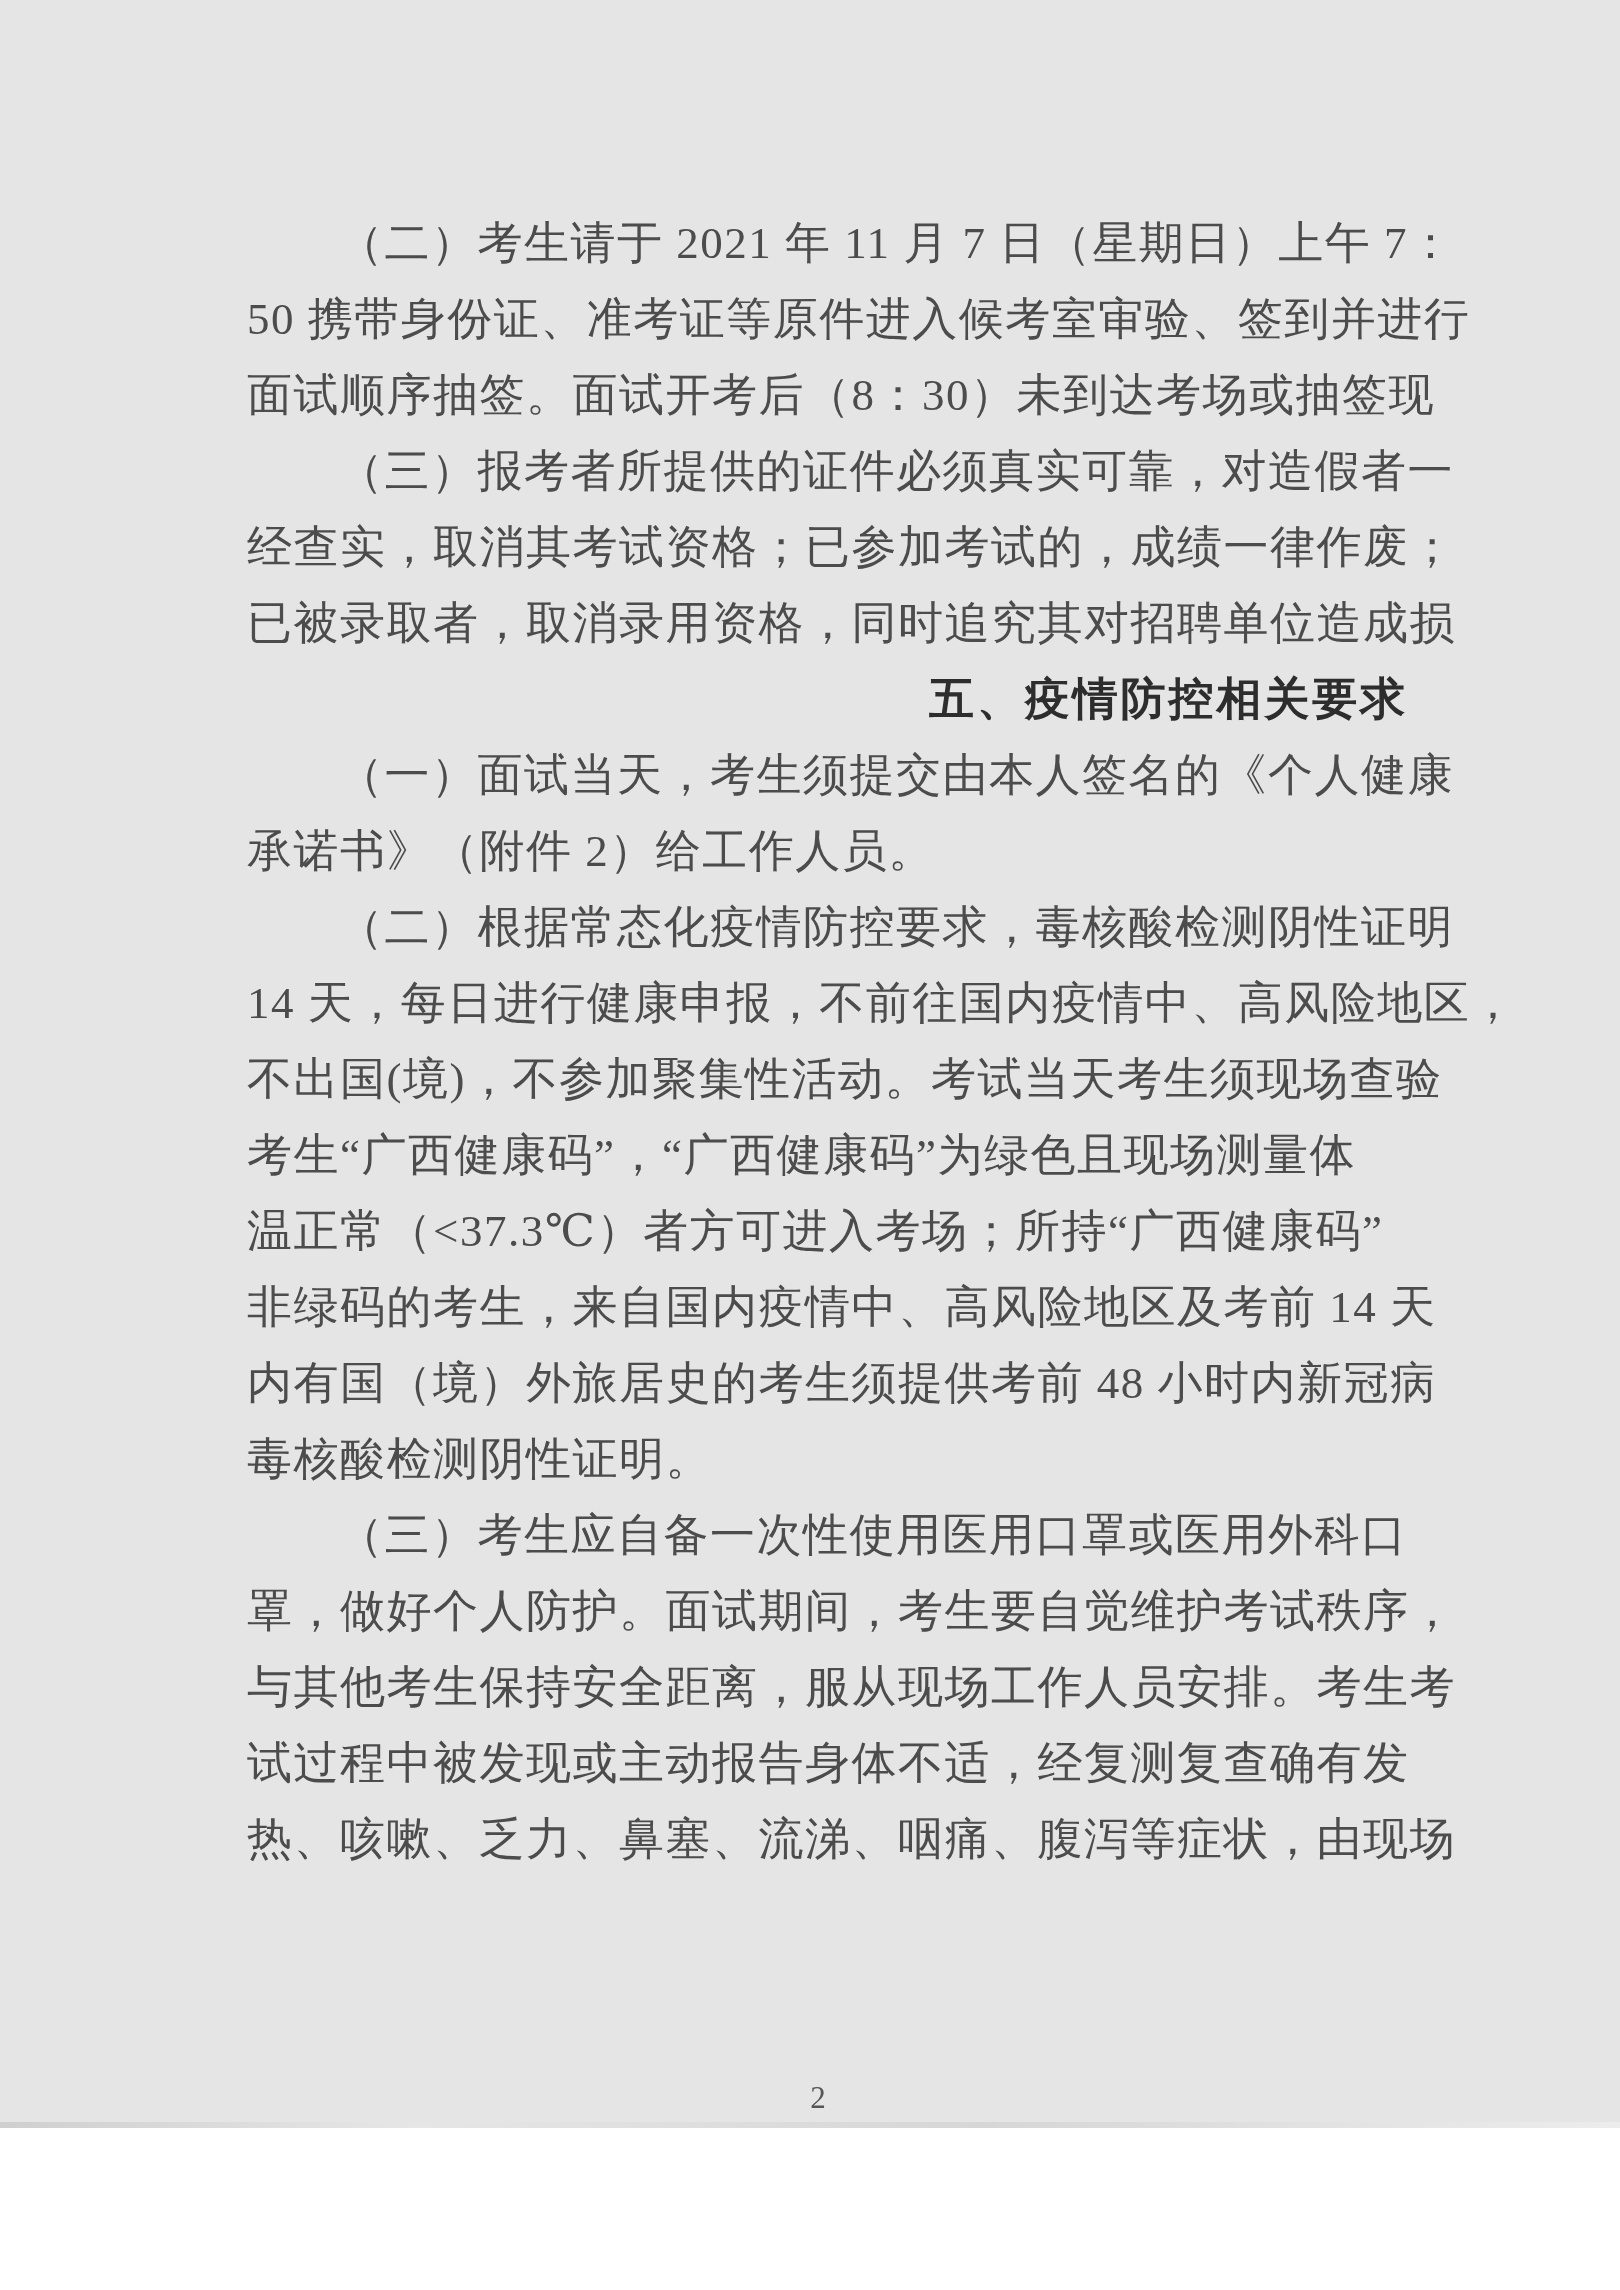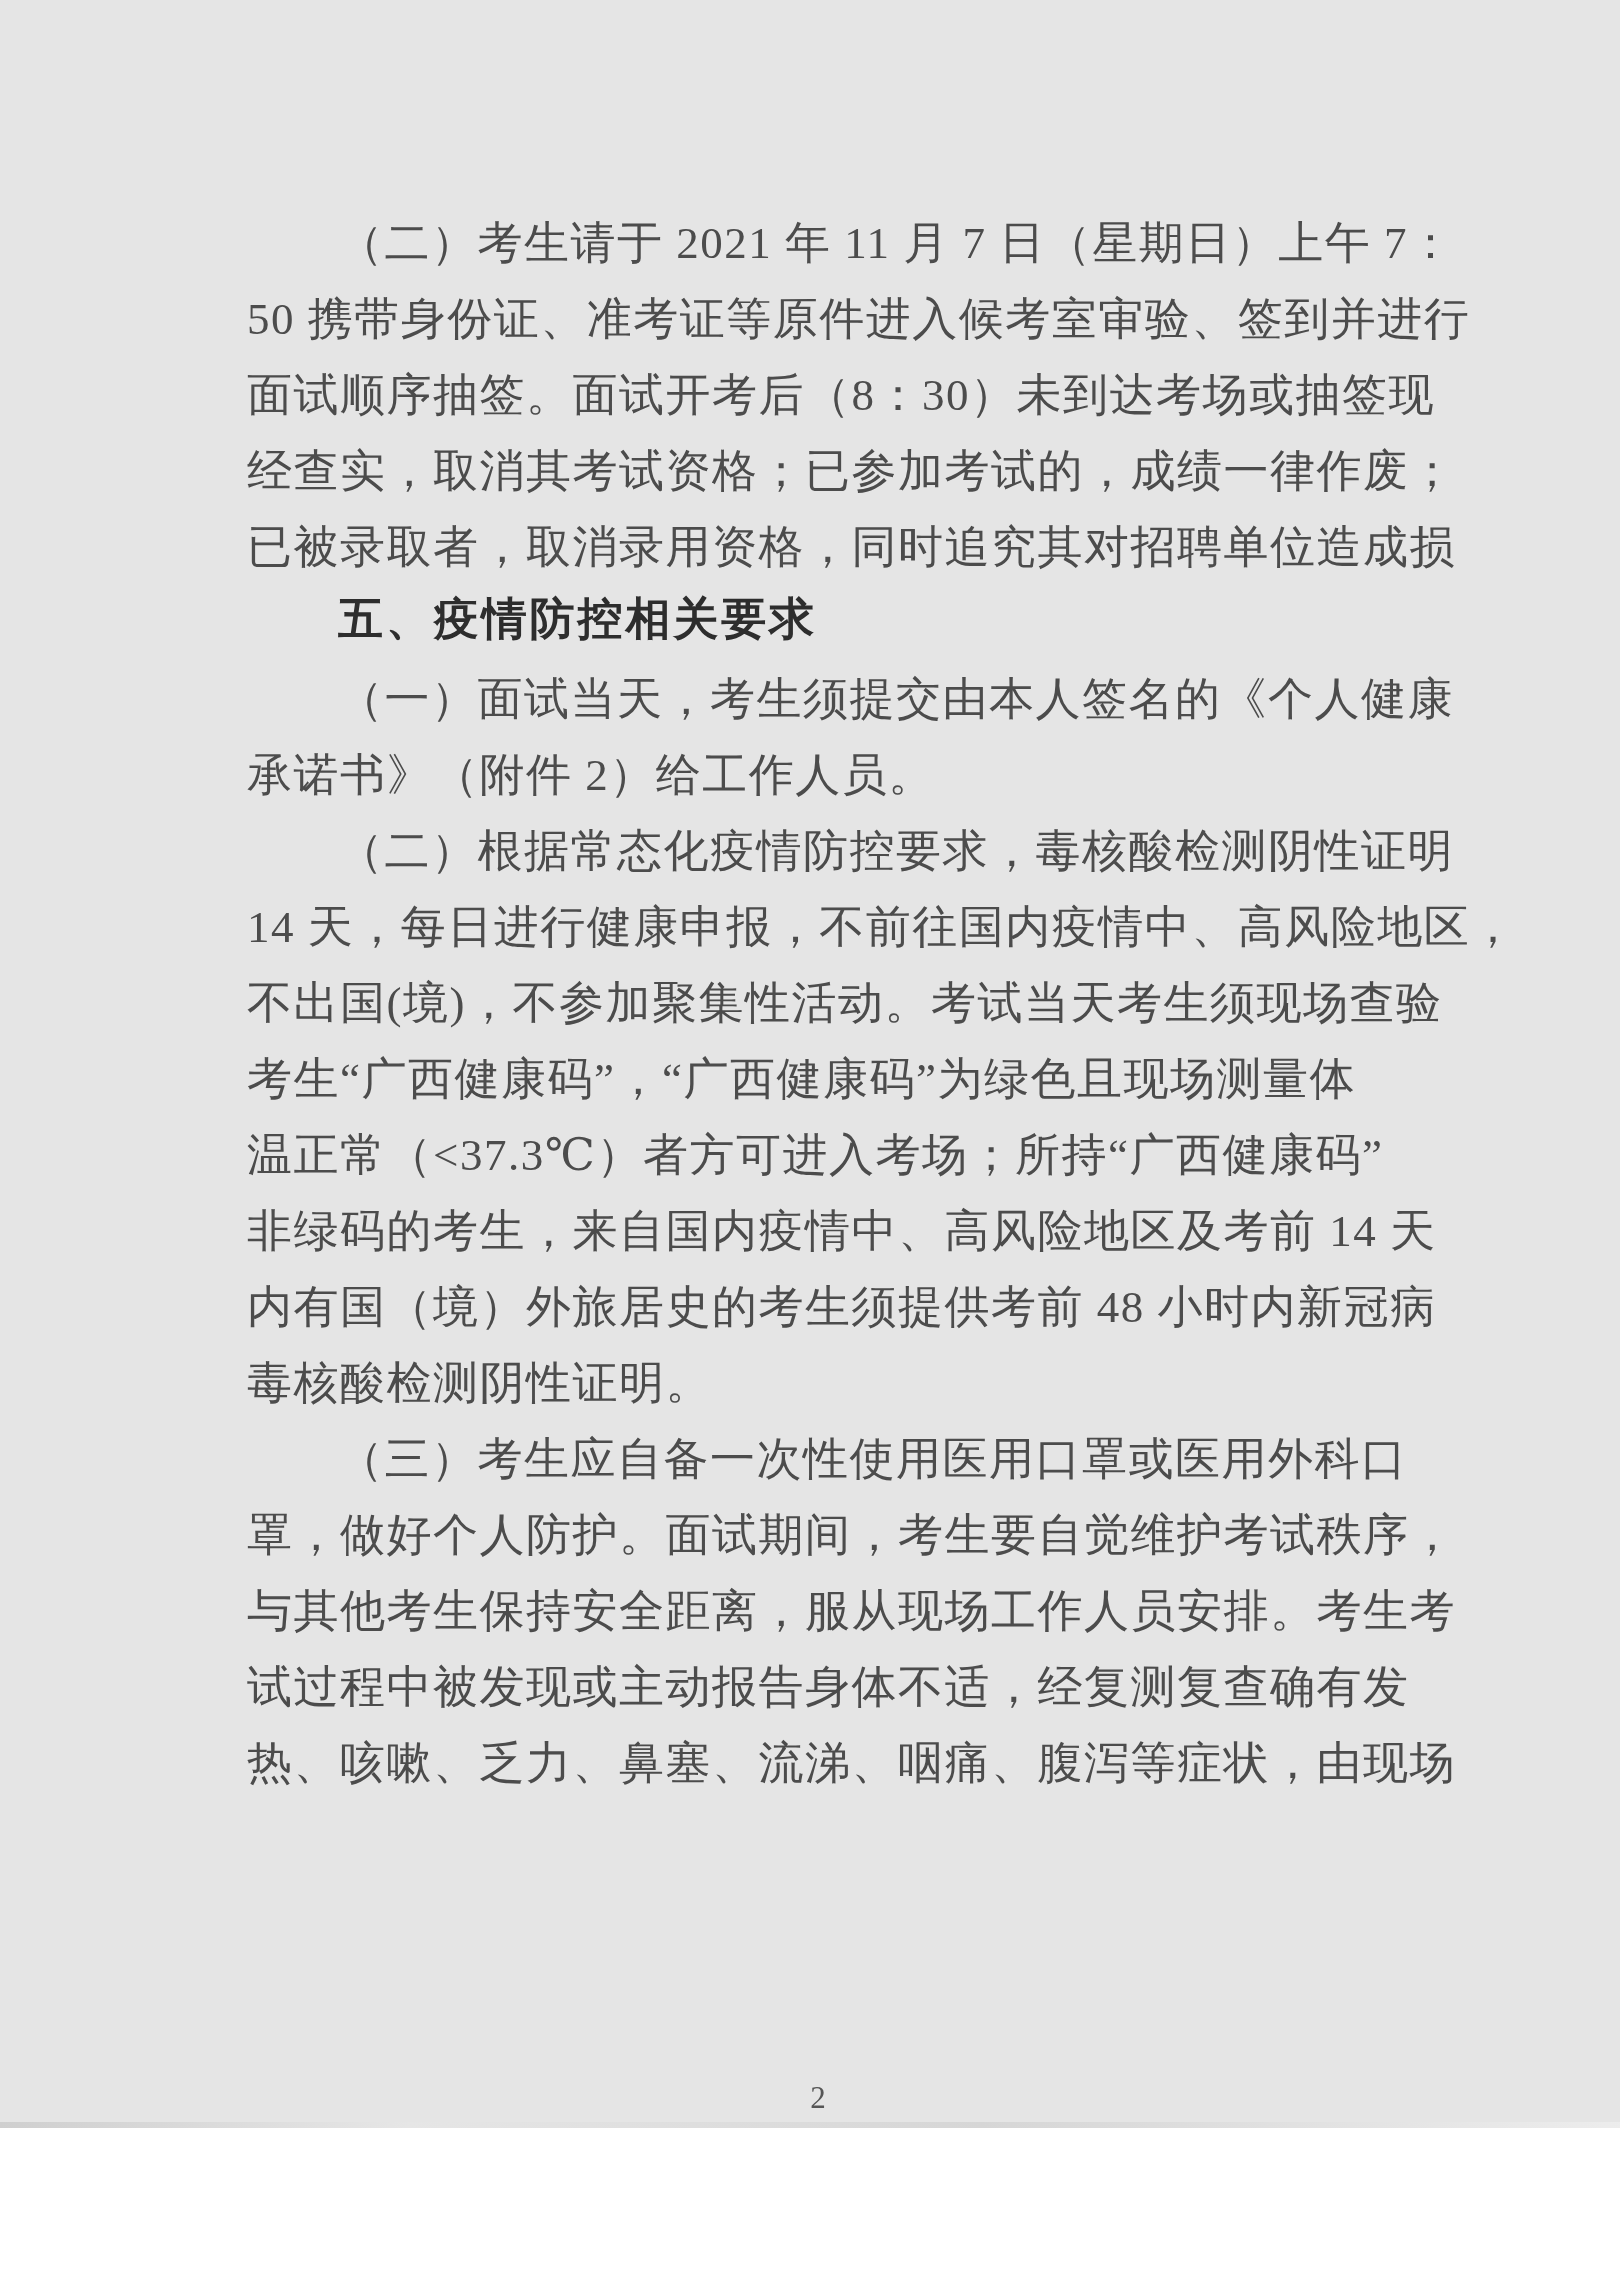--- a/index.html
+++ b/index.html
@@ -22,24 +22,25 @@
   .line {
     height: 76px;
     line-height: 76px;
     font-size: 45px;
     letter-spacing: 1.5px;
     color: #4c4c4c;
     white-space: nowrap;
   }
   .line.indent { padding-left: 91px; }
   .line.heading {
-    font-family: Liberation Mono, monospace;
+    font-family: Liberation Sans, sans-serif;
     font-weight: 700;
     color: #2d2d2d;
     letter-spacing: 2.9px;
+    text-align: right;
   }
   .page-number {
     position: absolute;
     top: 2080px;
     left: 0;
     width: 100%;
     text-align: center;
     font-size: 31px;
     color: #565656;
     font-family: "Liberation Serif", "DejaVu Serif", serif;
@@ -54,20 +55,21 @@
   }
 </style>
 </head>
 <body>
 
 <div class="page">
   <div class="content">
     <div class="line indent">（二）考生请于 2021 年 11 月 7 日（星期日）上午 7：</div>
     <div class="line">50 携带身份证、准考证等原件进入候考室审验、签到并进行</div>
     <div class="line">面试顺序抽签。面试开考后（8：30）未到达考场或抽签现</div>
+    <div class="line indent">（三）报考者所提供的证件必须真实可靠，对造假者一</div>
     <div class="line">经查实，取消其考试资格；已参加考试的，成绩一律作废；</div>
     <div class="line">已被录取者，取消录用资格，同时追究其对招聘单位造成损</div>
     <div class="line indent heading">五、疫情防控相关要求</div>
     <div class="line indent">（一）面试当天，考生须提交由本人签名的《个人健康</div>
     <div class="line">承诺书》（附件 2）给工作人员。</div>
     <div class="line indent">（二）根据常态化疫情防控要求，毒核酸检测阴性证明</div>
     <div class="line">14 天，每日进行健康申报，不前往国内疫情中、高风险地区，</div>
     <div class="line">不出国(境)，不参加聚集性活动。考试当天考生须现场查验</div>
     <div class="line">考生“广西健康码”，“广西健康码”为绿色且现场测量体</div>
     <div class="line">温正常（&lt;37.3℃）者方可进入考场；所持“广西健康码”</div>

